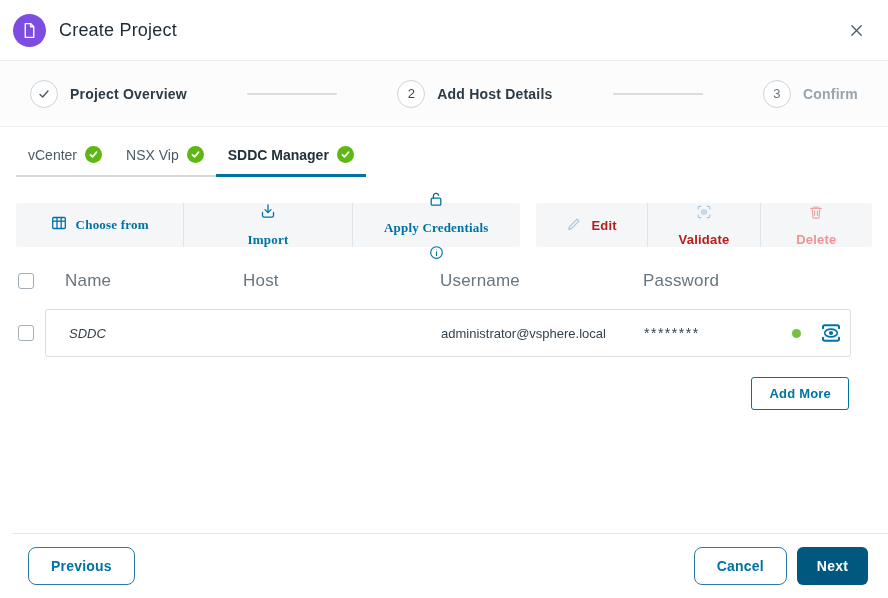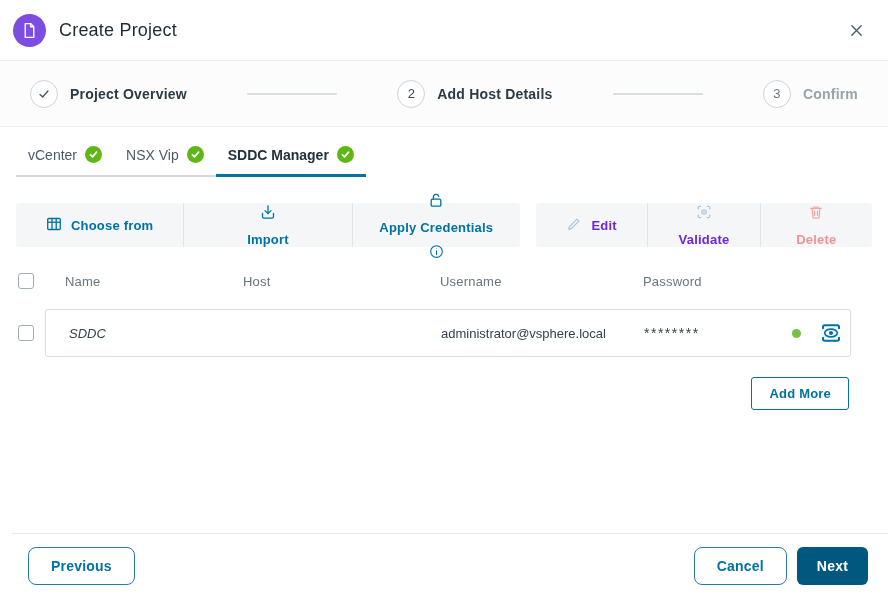--- a/index.html
+++ b/index.html
@@ -40,38 +40,38 @@
     cursor: pointer; position: relative; }
   .tab.active { font-weight: bold; color: #23313b; }
   .tab.active::after { content: ""; position: absolute; left: 0; right: 0; bottom: -2px;
     height: 3px; background: #0072a3; }
   .badge { width: 17px; height: 17px; border-radius: 50%; background: #5eb715;
     display: inline-flex; align-items: center; justify-content: center; flex: 0 0 auto; }
 
   
   .toolbar { display: flex; margin: 26px 16px 0; gap: 16px; }
   .tb-group { display: flex; background: #f4f6f8; border-radius: 3px; height: 44px; }
-  .tb-group.left { width: 504px; }
+  .tb-group.left { width: 504px; font-family: Liberation Serif, serif; }
   .tb-group.right { flex: 1; }
   .tb-btn { flex: 1; display: flex; align-items: center; justify-content: center; gap: 9px;
     background: none; border: none; font-family: inherit; font-size: 13px; font-weight: bold;
     letter-spacing: .2px; color: #0072a3; cursor: pointer; }
   .tb-btn + .tb-btn { border-left: 1px solid #dfe4e8; flex-direction: column; }
-  .tb-btn.disabled { color: #6d28d9; cursor: default; }
+  .tb-btn.disabled { color: #b91c1c; cursor: default; }
   .tb-btn.danger { color: #ef9494; }
   .info-dot { display: inline-flex; line-height: 0; margin-left: 1px; }
 
   
   .table-area { position: relative; }
   .cols { display: grid; grid-template-columns: 188px 205px 205px 137px 30px 1fr; align-items: center; }
   .checkbox { width: 16px; height: 16px; border: 1px solid #a3adb4; border-radius: 3px;
     background: #fff; flex: 0 0 auto; cursor: pointer; display: inline-block; }
   .table-head { display: flex; align-items: center; margin: 24px 16px 0 18px; height: 20px; }
   .table-head .cols { flex: 1; margin-left: 11px; }
-  .col-label { font-size: 13px; color: #68757f; letter-spacing: .2px; }
+  .col-label { font-size: 17px; color: #68757f; letter-spacing: .2px; }
   .col-label.c1 { padding-left: 20px; } .col-label.c2 { padding-left: 10px; }
   .col-label.c3 { padding-left: 2px; }
   .table-row { display: flex; align-items: center; margin: 18px 37px 0 18px; }
   .row-card { flex: 1; margin-left: 11px; border: 1px solid #dcdfe1; border-radius: 3px;
     background: #fff; height: 48px; }
   .cell { font-size: 13px; color: #33424d; }
   .cell.c1 { padding-left: 23px; font-style: italic; }
   .cell.c3 { padding-left: 2px; }
   .host-redacted { width: 152px; height: 26px; border-radius: 13px; background: #f4f0ee;
     filter: blur(5px); }

